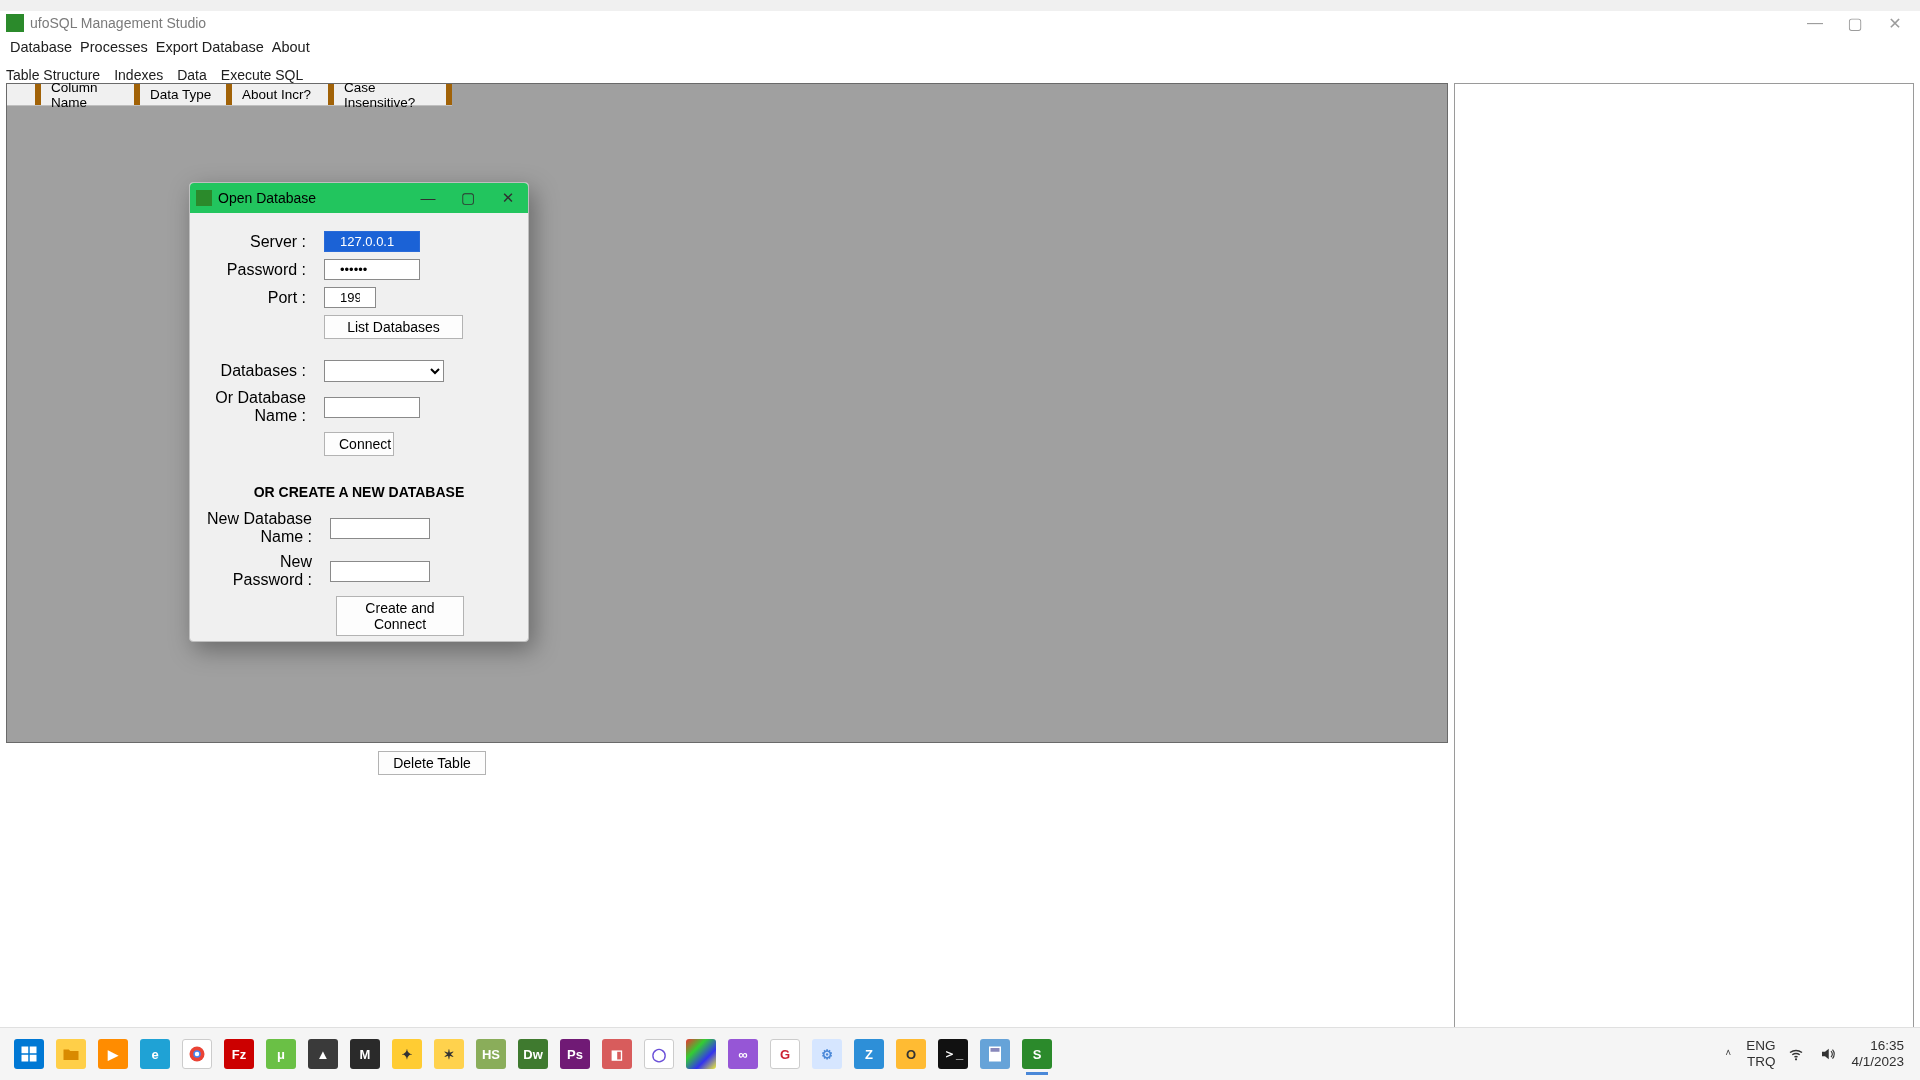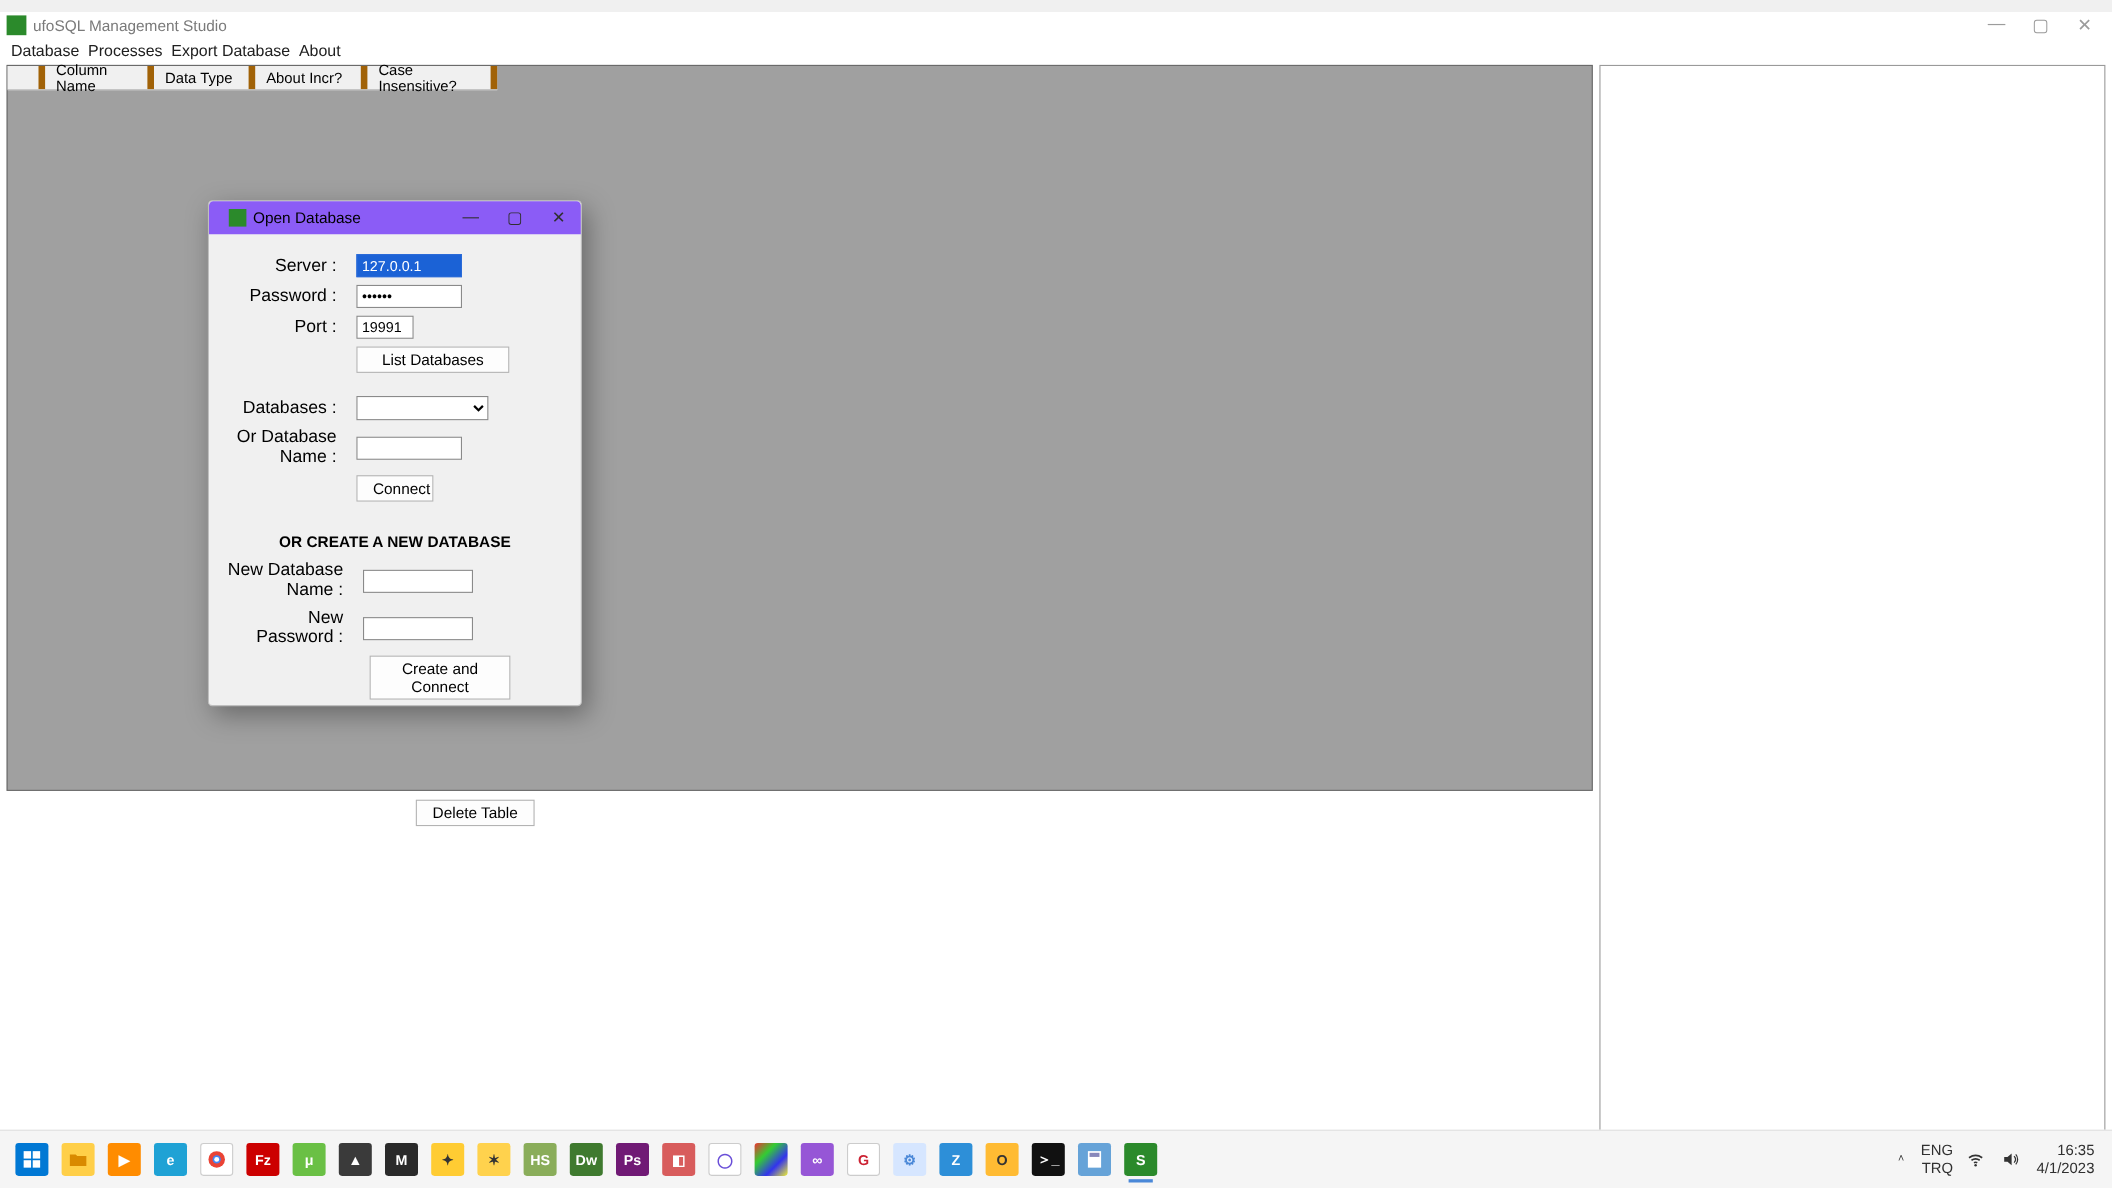--- a/index.html
+++ b/index.html
@@ -140,25 +140,25 @@
     width: 340px;
     height: 460px;
     background: #f0f0f0;
     border: 1px solid #bfbfbf;
     box-shadow: 5px 8px 24px rgba(0,0,0,0.35);
     border-radius: 4px;
     font-size: 14px;
   }
   .dialog-titlebar {
     height: 30px;
-    background: #8b5cf6;
+    background: #22c55e;
     display: flex;
     align-items: center;
     border-radius: 4px 4px 0 0;
-    padding-left: 18px;
+    padding-left: 6px;
   }
   .dlg-icon {
     width: 16px; height: 16px;
     background: #2b8a2b;
     margin-right: 6px;
   }
   .dlg-controls {
     margin-left: auto; display:flex;
   }
   .dlg-controls div {
@@ -178,21 +178,21 @@
   .form-row label {
     width: 118px;
     text-align: right;
     padding-right: 18px;
     font-size: 16px;
   }
   .tinput {
     height: 21px;
     border: 1px solid #8a8a8a;
     background: #ffffff;
-    padding: 0 4px;
+    padding: 0 15px;
     font-size: 13px;
     font-family: inherit;
   }
   .server-input { width: 96px; border-color:#2a6bd8; color:#fff; background:#1b62d6; }
   .server-input::selection { background:#1b62d6; }
   .pwd-input { width: 96px; }
   .port-input { width: 52px; }
   .db-select {
     width: 120px; height:22px;
     border:1px solid #8a8a8a; background:#fff;
@@ -266,20 +266,26 @@
     </div>
   </div>
 
   <div class="menubar">
     <span>Database</span>
     <span>Processes</span>
     <span>Export Database</span>
     <span>About</span>
   </div>
 
+  <div class="subtabs">
+    <span class="active">Table Structure</span>
+    <span>Indexes</span>
+    <span>Data</span>
+    <span>Execute SQL</span>
+  </div>
 
   <div class="content-row">
     <div class="left-area">
       <div class="grid-panel">
         <div class="grid-header">
           <div class="cell row-handle"></div>
           <div class="cell colname">Column Name</div>
           <div class="cell datatype">Data Type</div>
           <div class="cell autoincr">About Incr?</div>
           <div class="cell caseins">Case Insensitive?</div>

